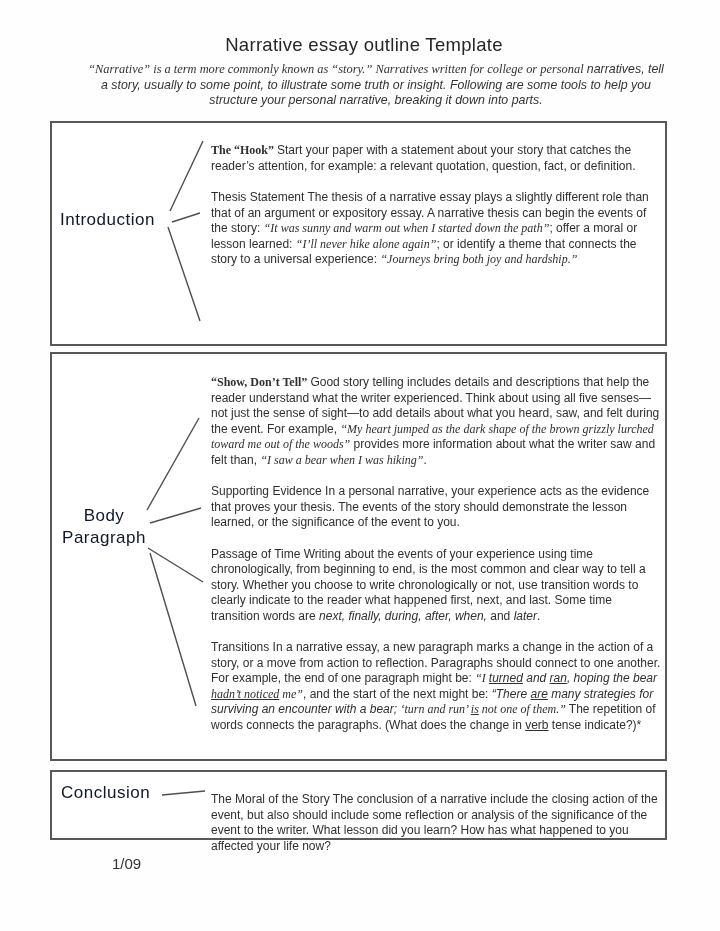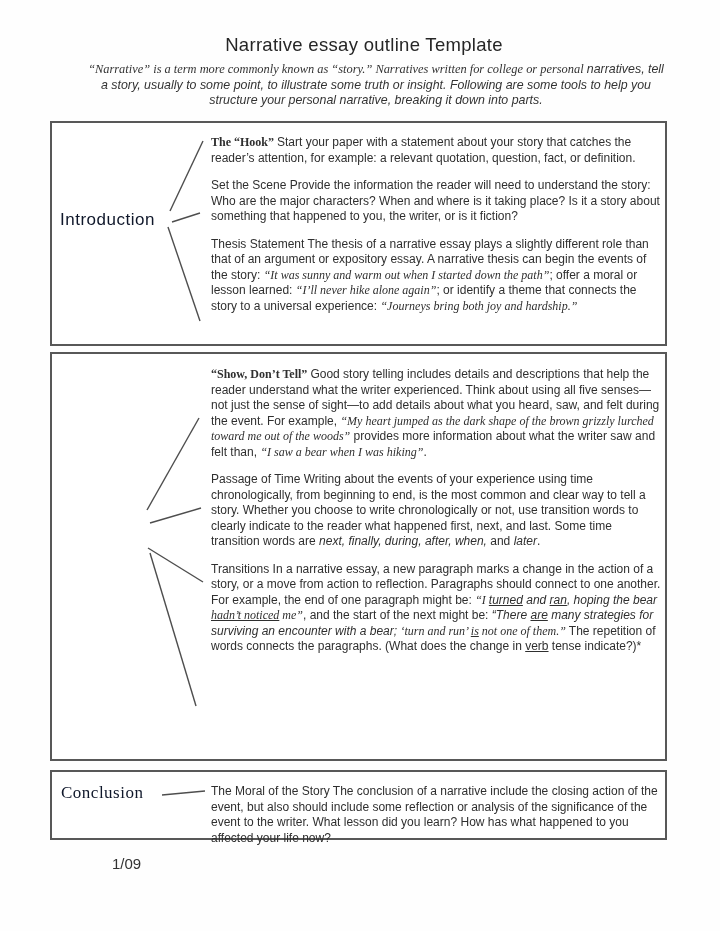--- a/index.html
+++ b/index.html
@@ -53,29 +53,29 @@
   .label {
     position: absolute;
     font-size: 17px;
     letter-spacing: 0.5px;
     line-height: 22px;
     color: #0f172a;
     white-space: normal;
   }
   .label1 { left: 8px;  top: 86px; }
   .label2 { left: 0px;  top: 151px; width: 104px; text-align: center; }
-  .label3 { left: 9px;  top: 10px; font-family: Liberation Serif, serif; }
+  .label3 { left: 9px;  top: 10px; }
   .content {
     position: absolute;
     left: 159px;
     width: 450px;
     top: 4px;
   }
   .content p {
-    margin: 8px 0 12px 0;
+    margin: 16px 0 12px 0;
     font-size: 12px;
     line-height: 15.5px;
     color: #2f2f2f;
   }
   .content p:last-child { margin-bottom: 0; }
   
   .run-sans      { }
   .run-sans-u    { text-decoration: underline; text-align: right; }
   .run-isans     { font-style: italic; }
   .run-isans-u   { font-style: italic; text-decoration: underline; }
@@ -107,28 +107,29 @@
 <div class="page">
 
   <h1 class="title">Narrative essay outline Template</h1>
 
   <p class="intro"><span class="run-iserif">“Narrative” is a term more commonly known as “story.” Narratives written for college or personal </span><span class="run-isans">narratives, tell a story, usually to some point, to illustrate some truth or insight. Following are some tools to help you structure your personal narrative, breaking it down into parts.</span></p>
 
   <section class="box box1">
     <div class="label label1">Introduction</div>
     <div class="content">
       <p><span class="run-boldserif">The “Hook” </span><span class="run-sans">Start your paper with a statement about your story that catches the reader’s attention, for example: a relevant quotation, question, fact, or definition.</span></p>
-      <p><span class="run-sans">Set the Scene Provide the information the reader will need to understand the story: Who are the major characters? When and where is it taking place? Is it a story about something that happened to you, the writer, or is it fiction?</span></p>
       <p><span class="run-sans">Thesis Statement  The thesis of a narrative essay plays a slightly different role than that of an argument or expository essay. A narrative thesis can begin the events of the story: </span><span class="run-iserif">“It was sunny and warm out when I started down the path”</span><span class="run-sans">; offer a moral or lesson learned: </span><span class="run-iserif">“I’ll never hike alone again”</span><span class="run-sans">; or identify a theme that connects the story to a universal experience: </span><span class="run-iserif">“Journeys bring both joy and hardship.”</span></p>
     </div>
   </section>
 
   <section class="box box2">
+    <div class="label label2">Body Paragraph</div>
     <div class="content" style="top:5px;">
       <p><span class="run-boldserif">“Show, Don’t Tell” </span><span class="run-sans">Good story telling includes details and descriptions that help the reader understand what the writer experienced. Think about using all five senses—not just the sense of sight—to add details about what you heard, saw, and felt during the event. For example, </span><span class="run-iserif">“My heart jumped as the dark shape of the brown grizzly lurched toward me out of the woods”</span><span class="run-sans"> provides more information about what the writer saw and felt than, </span><span class="run-iserif">“I saw a bear when I was hiking”</span><span class="run-sans">.</span></p>
+      <p><span class="run-sans">Supporting Evidence In a personal narrative, your experience acts as the evidence that proves your thesis. The events of the story should demonstrate the lesson learned, or the significance of the event to you.</span></p>
       <p><span class="run-sans">Passage of Time Writing about the events of your experience using time chronologically, from beginning to end, is the most common and clear way to tell a story. Whether you choose to write chronologically or not, use transition words to clearly indicate to the reader what happened first, next, and last. Some time transition words are </span><span class="run-isans">next, finally, during, after, when,</span><span class="run-sans"> and </span><span class="run-isans">later</span><span class="run-sans">.</span></p>
       <p><span class="run-sans">Transitions In a narrative essay, a new paragraph marks a change in the action of a story, or a move from action to reflection. Paragraphs should connect to one another. For example, the end of one paragraph might be: </span><span class="run-iserif">“I </span><span class="run-isans-u">turned</span><span class="run-isans"> and </span><span class="run-isans-u">ran</span><span class="run-isans">, hoping the bear </span><span class="run-iserif-u">hadn’t noticed</span><span class="run-iserif"> me”</span><span class="run-sans">, and the start of the next might be: </span><span class="run-isans">“There </span><span class="run-isans-u">are</span><span class="run-isans"> many strategies for surviving an encounter with a bear; </span><span class="run-iserif">‘turn and run’ </span><span class="run-iserif-u">is</span><span class="run-iserif"> not one of them.” </span><span class="run-sans">The repetition of words connects the paragraphs. (What does the change in </span><span class="run-sans-u">verb</span><span class="run-sans"> tense indicate?)*</span></p>
     </div>
   </section>
 
   <section class="box box3">
     <div class="label label3">Conclusion</div>
     <div class="content">
       <p><span class="run-sans">The Moral of the Story The conclusion of a narrative include the closing action of the event, but also should include some reflection or analysis of the significance of the event to the writer. What lesson did you learn? How has what happened to you affected your life now?</span></p>
     </div>

